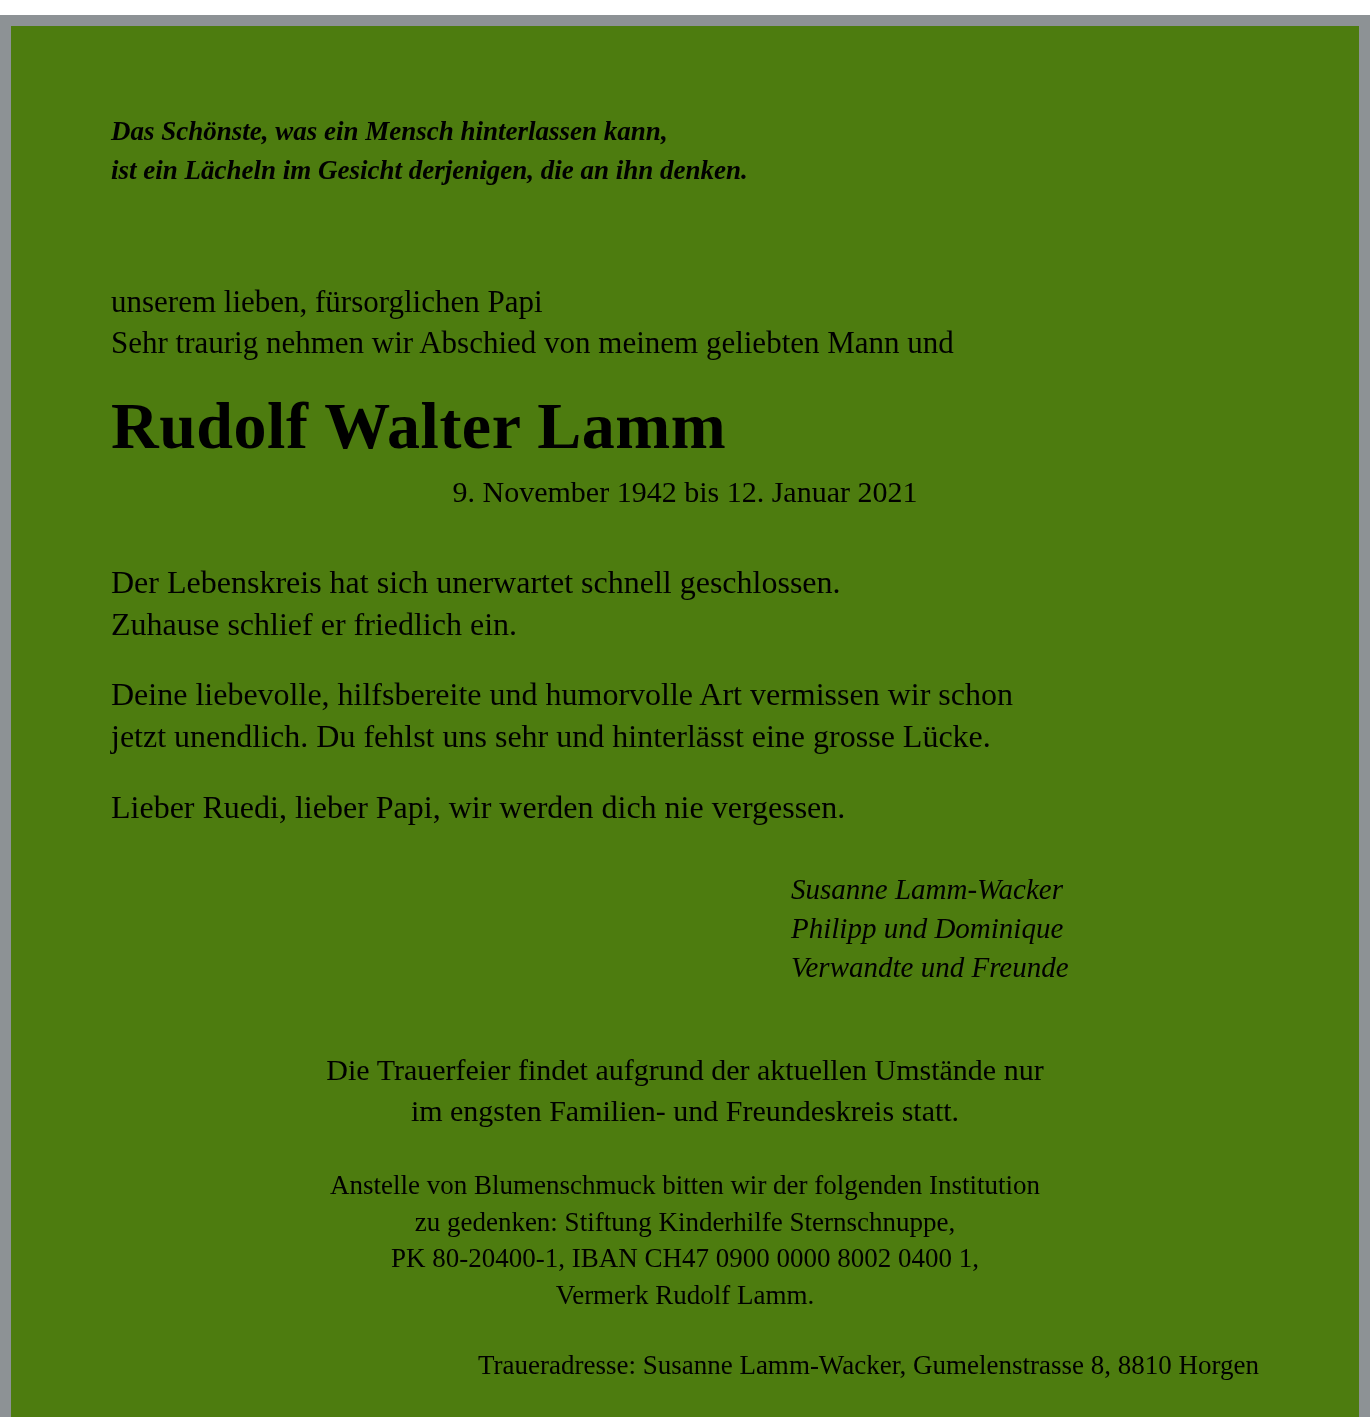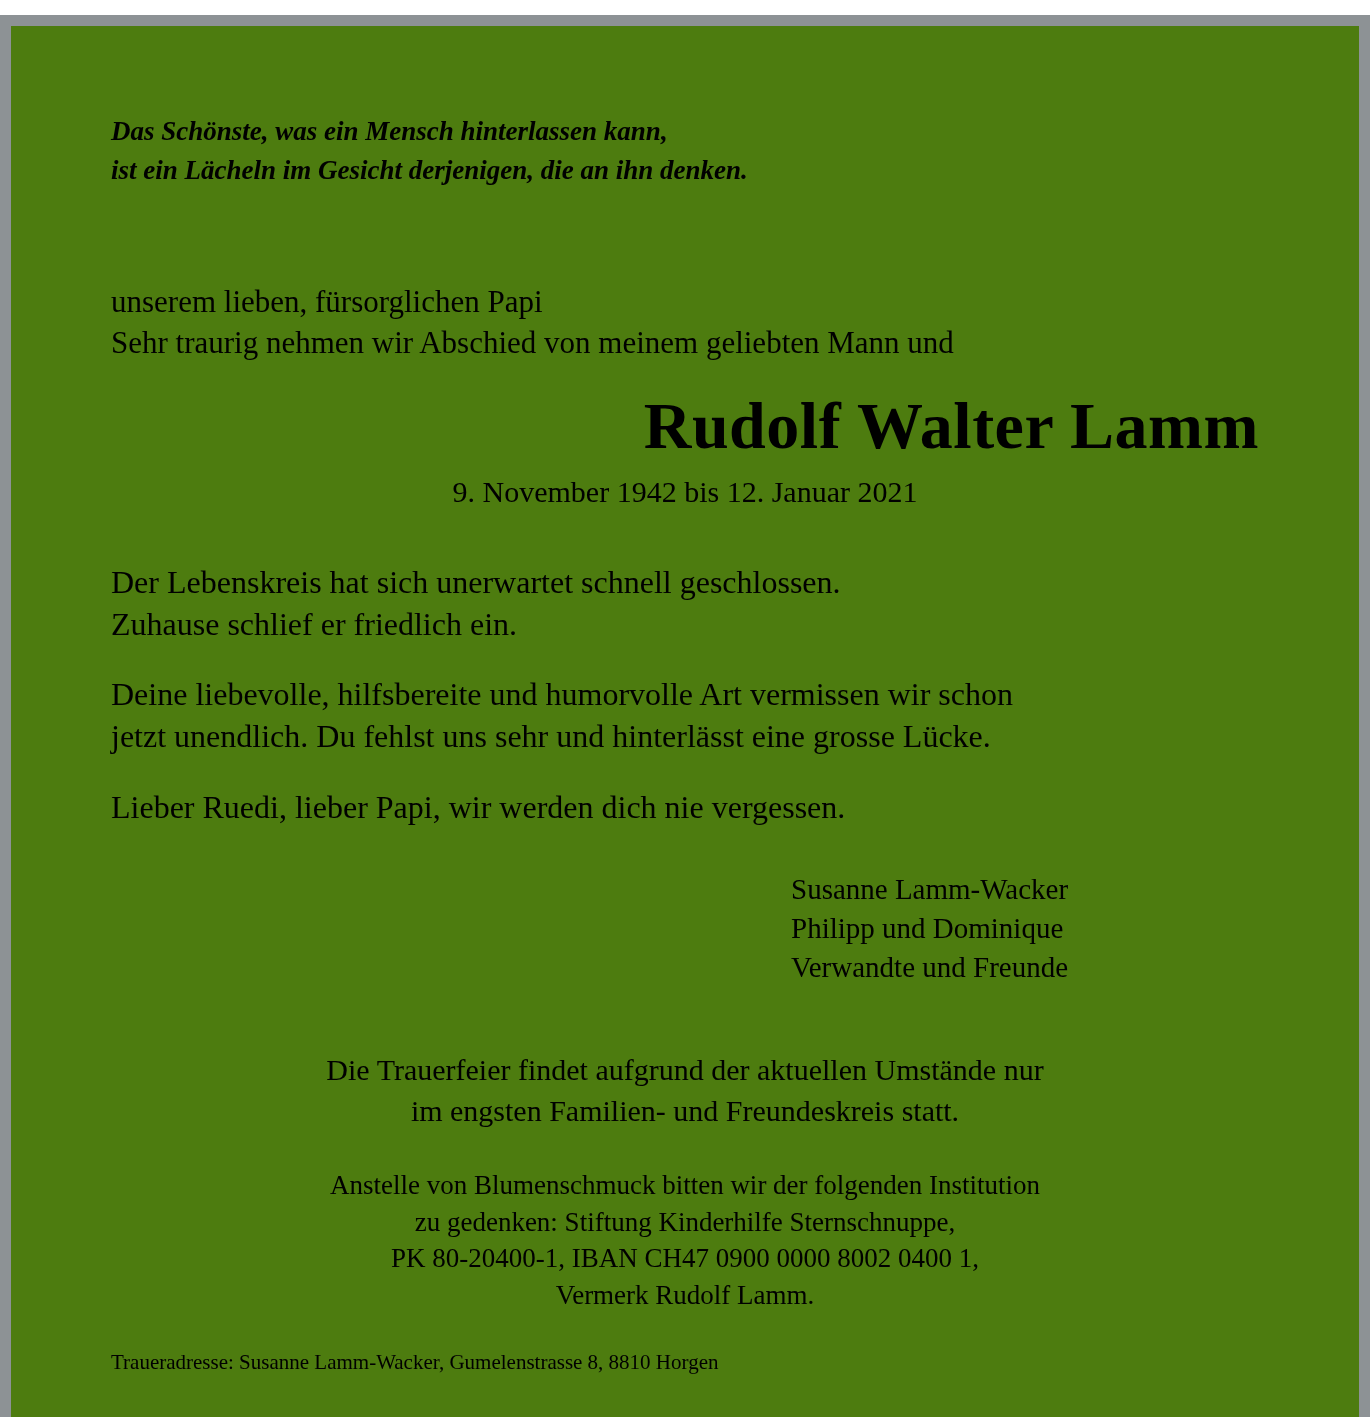--- a/index.html
+++ b/index.html
@@ -34,21 +34,21 @@
   }
   .intro {
     font-size: 31px;
     line-height: 1.32;
     margin-top: 92px;
   }
   .intro-line {
     display: block;
   }
   .deceased-name {
-    text-align: right;
+    text-align: left;
     font-weight: bold;
     font-size: 66px;
     letter-spacing: 0.5px;
     margin-top: 26px;
     line-height: 1.1;
   }
   .deceased-dates {
     text-align: center;
     font-size: 30px;
     margin-top: 12px;
@@ -68,36 +68,37 @@
     margin-top: 42px;
     padding-left: 680px;
     font-size: 29px;
     line-height: 1.34;
   }
   .mourners .plain {
     display: block;
   }
   .mourners .ital {
     display: block;
+    font-style: italic;
   }
   .ceremony {
     text-align: center;
     font-size: 30px;
     line-height: 1.34;
     margin-top: 64px;
   }
   .donation {
     text-align: center;
     font-size: 27px;
     line-height: 1.36;
     margin-top: 36px;
   }
   .address {
-    text-align: left;
-    font-size: 21px;
+    text-align: right;
+    font-size: 27px;
     margin-top: 36px;
   }
   .center-line {
     display: block;
   }
 </style>
 </head>
 <body>
 
 <div class="obituary-card">

